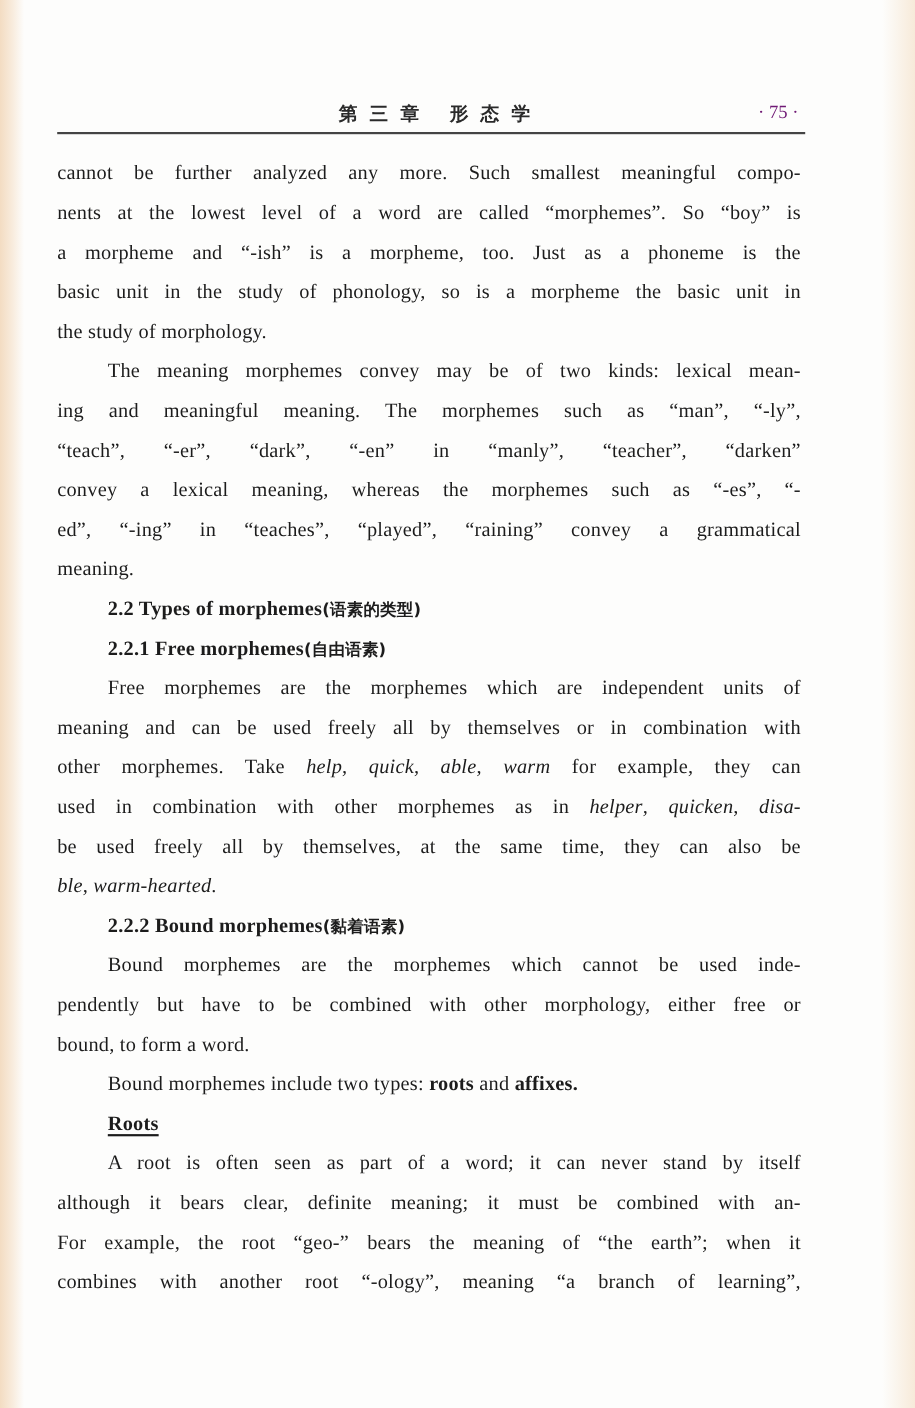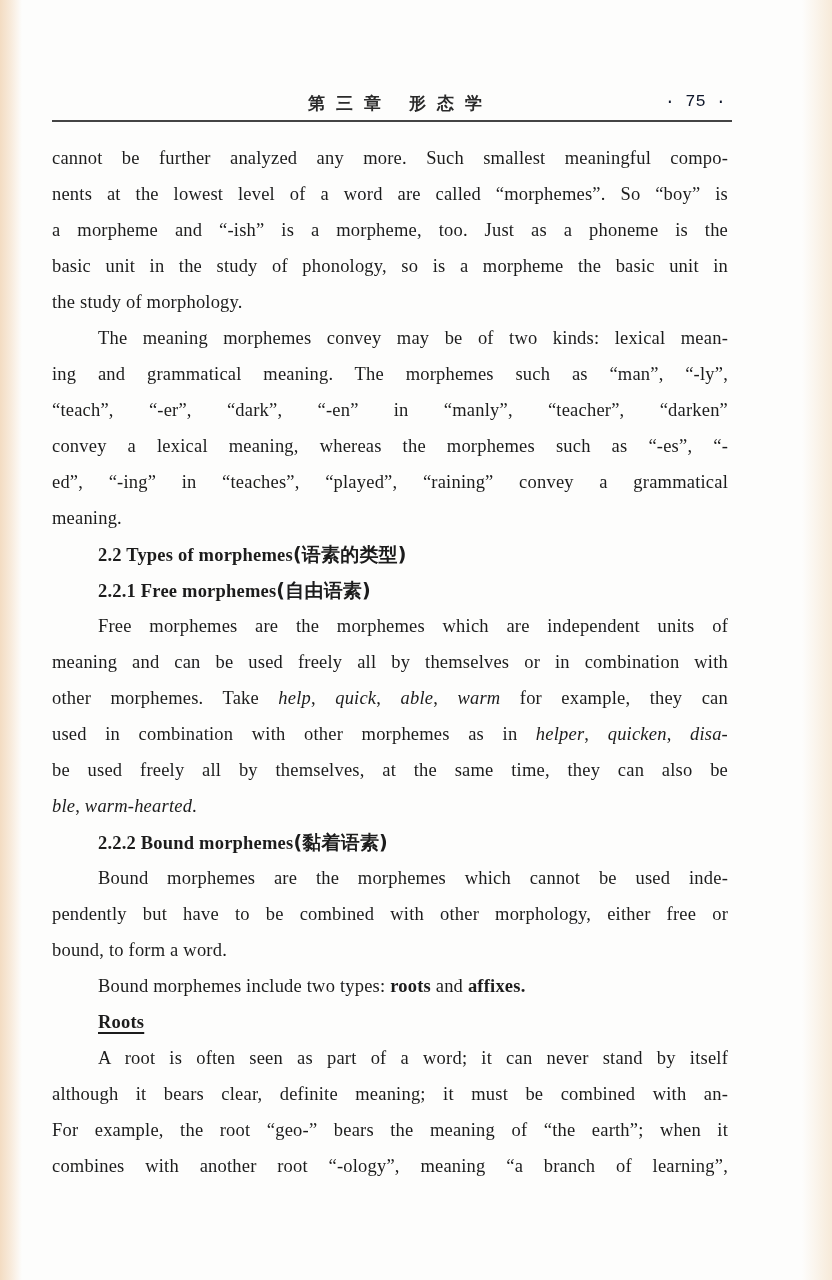--- a/index.html
+++ b/index.html
@@ -20,36 +20,36 @@
   }
   .header {
     position: absolute; left: 52px; top: 90px; width: 680px; height: 34px;
   }
   .header .chapter {
     position: absolute; left: 256px; top: 2px;
     font-size: 17px; letter-spacing: 11px; font-weight: bold; color: #2a2a2a;
     font-family: "DejaVu Serif", serif;
   }
   .header .page-no {
-    position: absolute; right: 6px; top: 2px; font-size: 17px; color: #0f172a; font-family: Liberation Mono, monospace;
+    position: absolute; right: 6px; top: 2px; font-size: 17px; color: #701a75;
   }
   .header .rule {
     position: absolute; left: 0; right: 0; top: 30px; height: 2px; background: #444;
   }
   .content {
     position: absolute; left: 52px; top: 140px; width: 676px;
   }
   .line {
     height: 36px; line-height: 36px; font-size: 18.5px;
     white-space: nowrap; text-align: justify; text-align-last: justify;
     letter-spacing: 0.2px;
   }
   .line.last { text-align-last: left; }
   .line.indent { padding-left: 46px; }
-  .ctext { font-family: "DejaVu Sans", sans-serif; font-weight: bold; font-size: 19px; }
+  .ctext { font-family: "DejaVu Sans", sans-serif; font-weight: bold; font-size: 15px; }
   .heading { font-weight: bold; text-align-last: left; padding-left: 46px; }
   .roots {
     font-weight: bold; text-decoration: underline; text-underline-offset: 4px;
     text-decoration-thickness: 2px; padding-left: 46px; text-align-last: left;
   }
   i { font-style: italic; margin-top: 43px; }
   b { font-weight: bold; }
 </style>
 </head>
 <body>
@@ -68,21 +68,21 @@
   <div>
     <div class="line">cannot be further analyzed any more. Such smallest meaningful compo-</div>
     <div class="line">nents at the lowest level of a word are called “morphemes”. So “boy” is</div>
     <div class="line">a morpheme and “-ish” is a morpheme, too. Just as a phoneme is the</div>
     <div class="line">basic unit in the study of phonology, so is a morpheme the basic unit in</div>
     <div class="line last">the study of morphology.</div>
   </div>
 
   <div>
     <div class="line indent">The meaning morphemes convey may be of two kinds: lexical mean-</div>
-    <div class="line">ing and grammatical meaning. The morphemes such as “man”, “-ly”,</div>
+    <div class="line">ing and meaningful meaning. The morphemes such as “man”, “-ly”,</div>
     <div class="line">“teach”, “-er”, “dark”, “-en” in “manly”, “teacher”, “darken”</div>
     <div class="line">convey a lexical meaning, whereas the morphemes such as “-es”, “-</div>
     <div class="line">ed”, “-ing” in “teaches”, “played”, “raining” convey a grammatical</div>
     <div class="line last">meaning.</div>
   </div>
 
   <div class="line heading">
     <span>2.2</span>
     <span>Types of morphemes</span><span class="ctext">(语素的类型)</span>
   </div>

